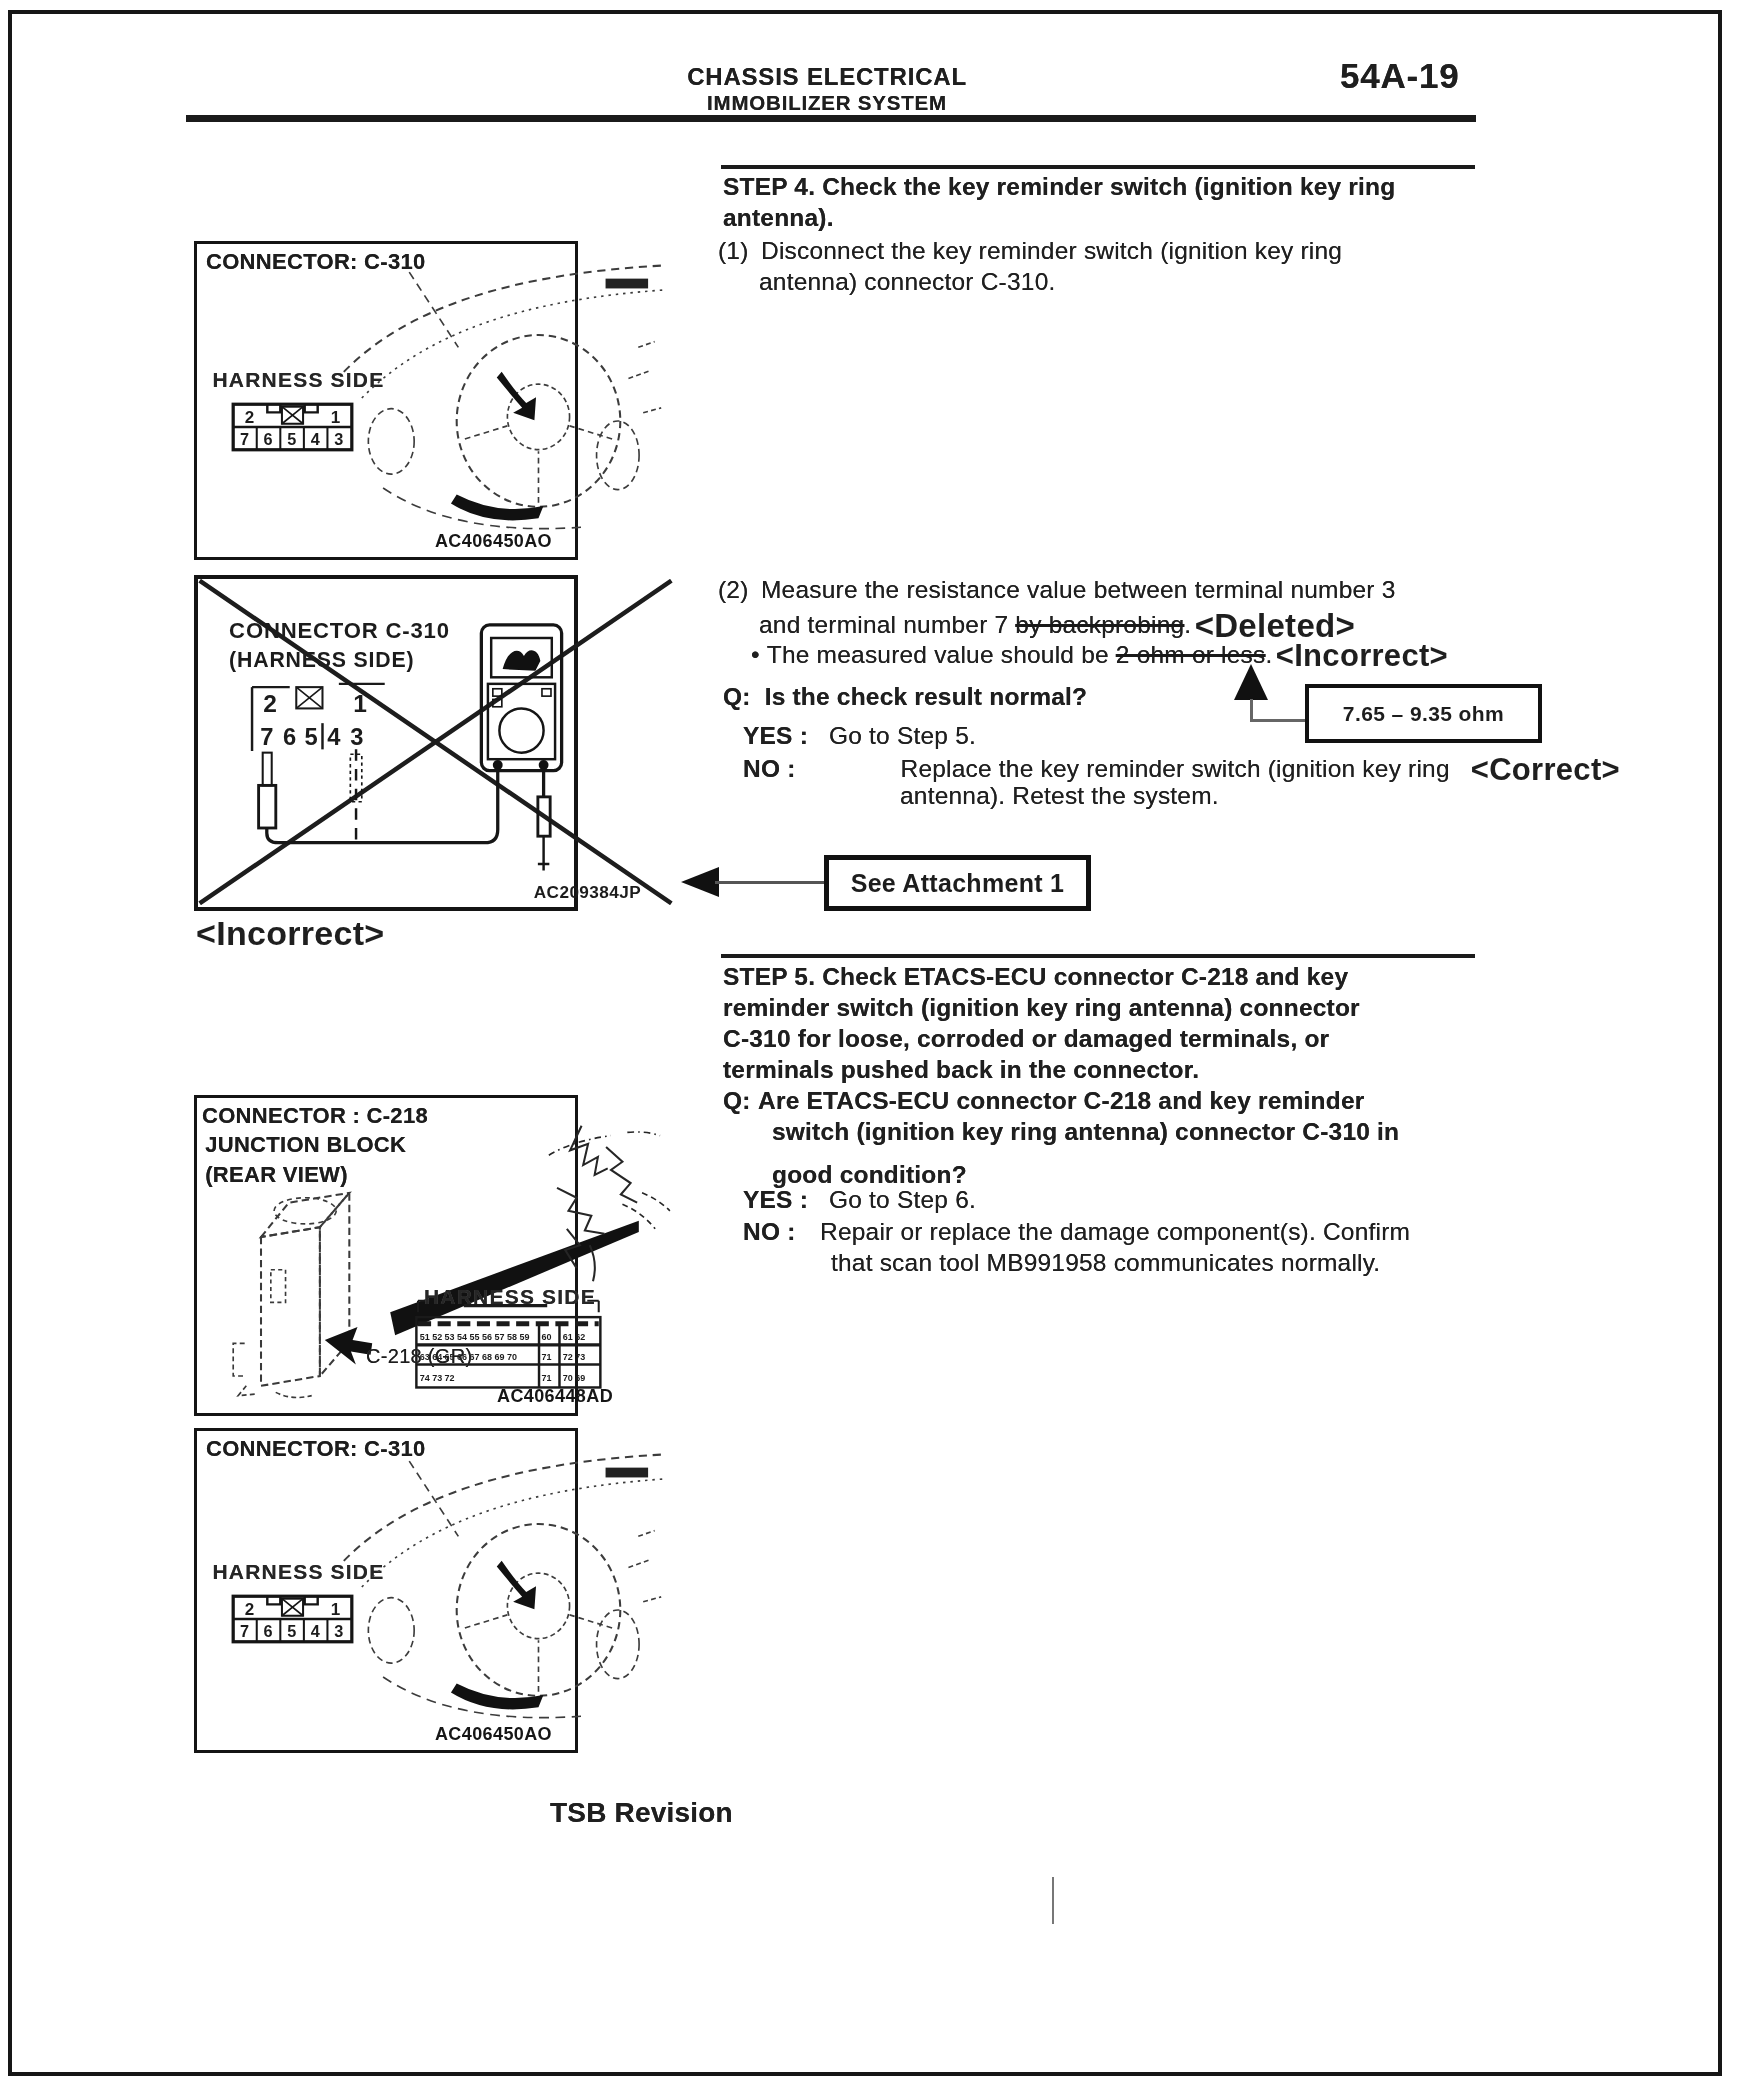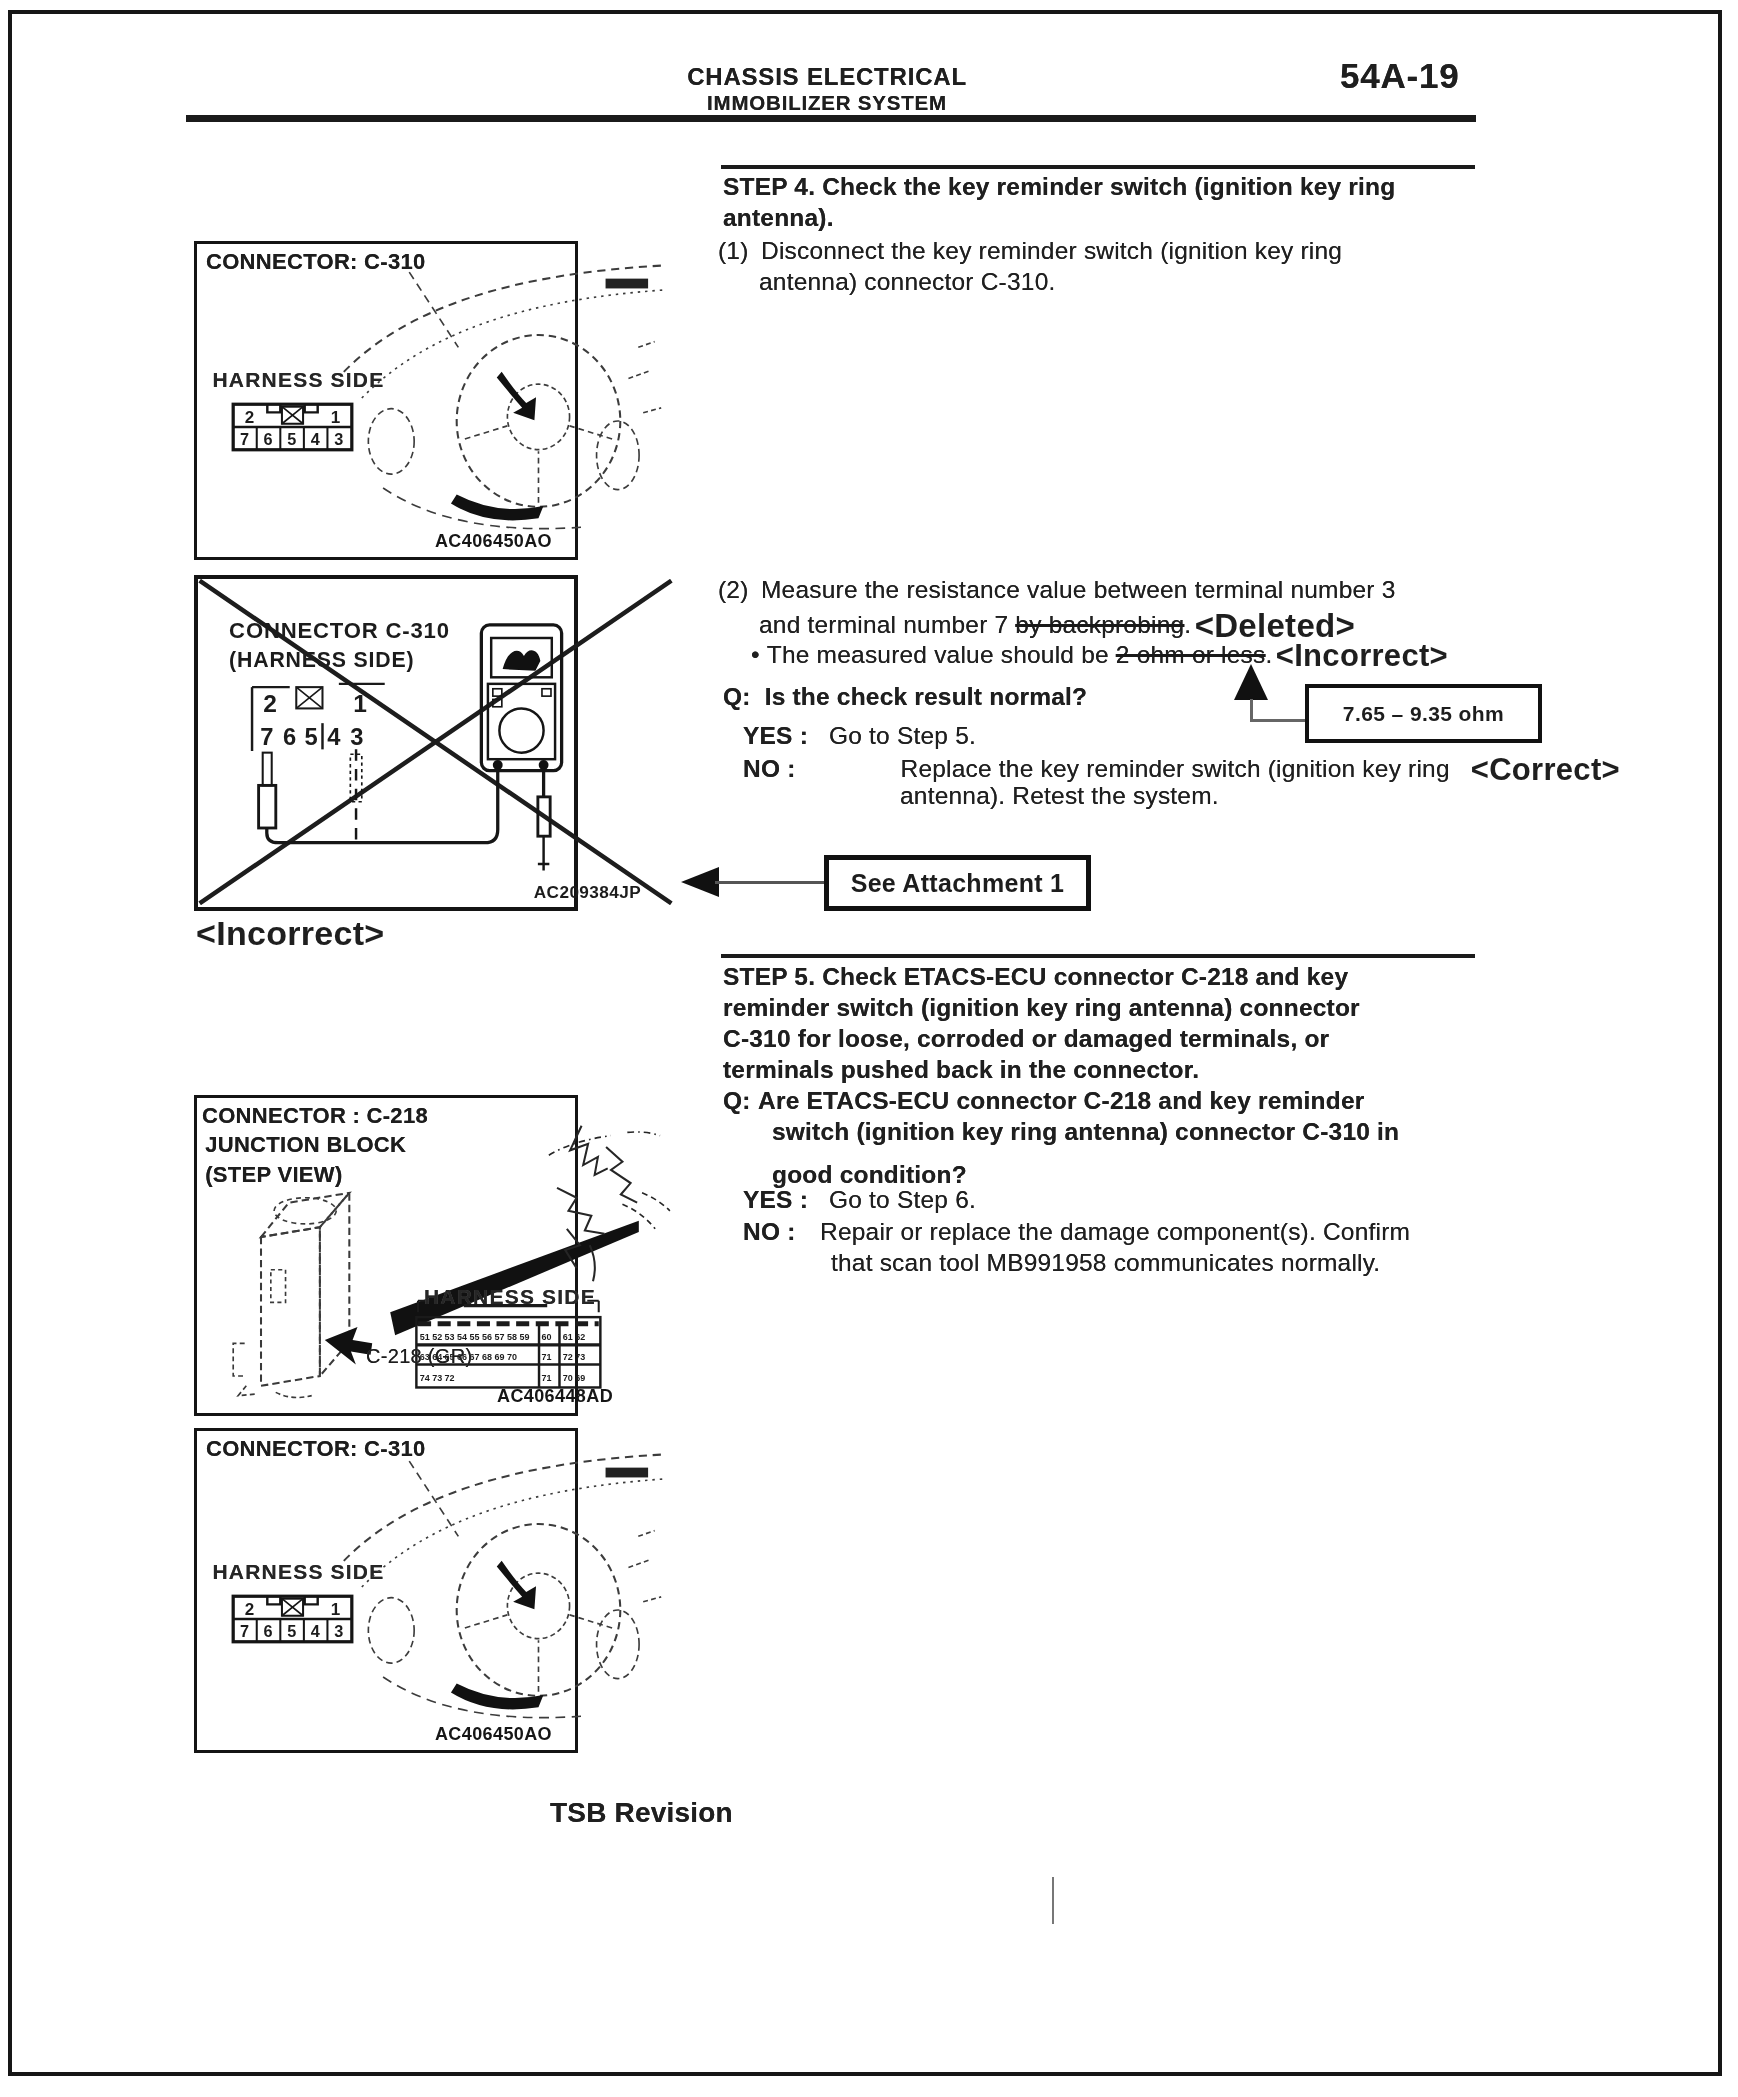--- a/index.html
+++ b/index.html
@@ -161,21 +161,21 @@
   <div class="ln bd" style="left:723px;top:1088px;"><span>Q:</span><span style="margin-left:7.4px;">Are ETACS-ECU connector C-218 and key reminder</span></div>
   <div class="ln bd" style="left:772px;top:1119px;">switch (ignition key ring antenna) connector C-310 in</div>
   <div class="ln bd" style="left:772px;top:1151px;margin-top:11px;">good condition?</div>
   <div class="ln" style="left:743px;top:1187px;"><span class="bd">YES :</span><span style="margin-left:21px;">Go to Step 6.</span></div>
   <div class="ln" style="left:743px;top:1219px;"><span class="bd">NO :</span><span style="margin-left:24.5px;">Repair or replace the damage component(s). Confirm</span></div>
   <div class="ln" style="left:831px;top:1250px;">that scan tool MB991958 communicates normally.</div>
 
   <div class="fig" style="top:1095px;height:321px;">
     <div class="figtitle" style="left:5px;top:4.9px;">CONNECTOR : C-218</div>
     <div class="figtitle" style="left:8.2px;top:34px;">JUNCTION BLOCK</div>
-    <div class="figtitle" style="left:8.2px;top:64px;">(STEP VIEW)</div>
+    <div class="figtitle" style="left:8.2px;top:64px;">(REAR VIEW)</div>
     <svg class="svgart" style="left:0;top:0;" width="478" height="314" viewBox="0 0 584 384">
       <g stroke="#3a3a3a" fill="none">
         <path d="M78,170 L78,352 L150,340 L150,158 Z" stroke-width="2.5" stroke-dasharray="9 5"></path>
         <path d="M78,170 L112,128 L186,116 L150,158 Z" stroke-width="2.5" stroke-dasharray="9 5"></path>
         <path d="M150,158 L186,116 L186,298 L150,340 Z" stroke-width="2.5" stroke-dasharray="9 5"></path>
         <ellipse cx="132" cy="138" rx="38" ry="16" stroke-width="2" stroke-dasharray="6 5"></ellipse>
         <rect x="90" y="210" width="18" height="40" stroke-width="2" stroke-dasharray="5 4"></rect>
         <path d="M58,300 h-14 v40 h16 M60,352 l-10,12 22,-2" stroke-width="2" stroke-dasharray="6 4"></path>
         <path d="M96,360 q20,10 44,4" stroke-width="2" stroke-dasharray="6 4"></path>
       </g>

